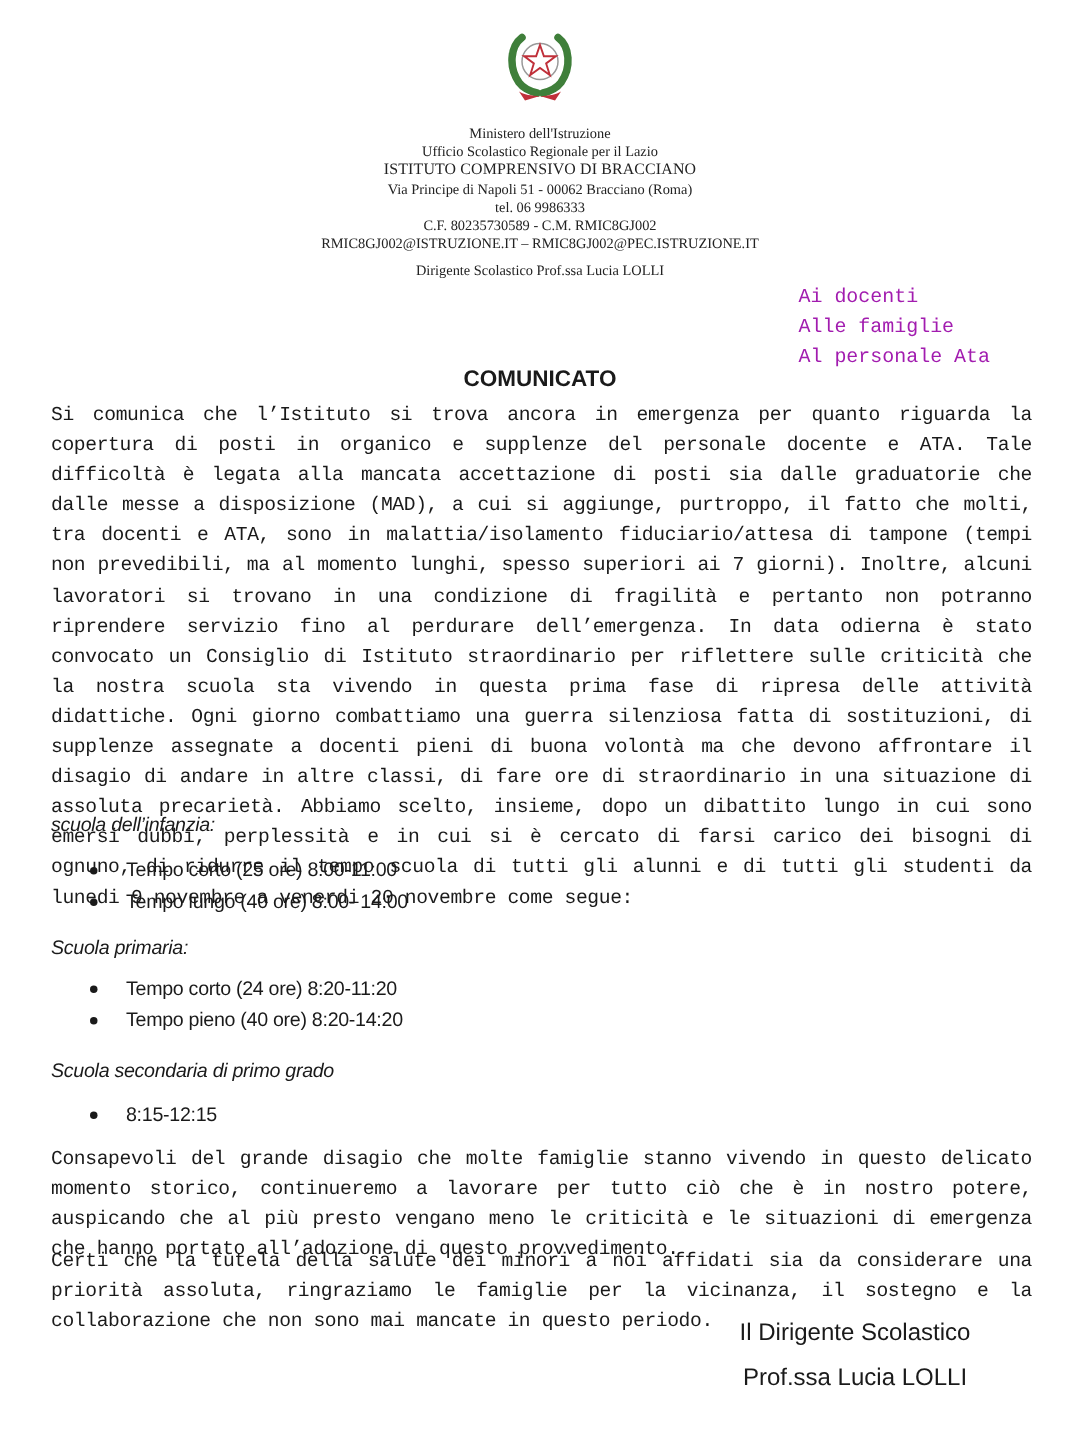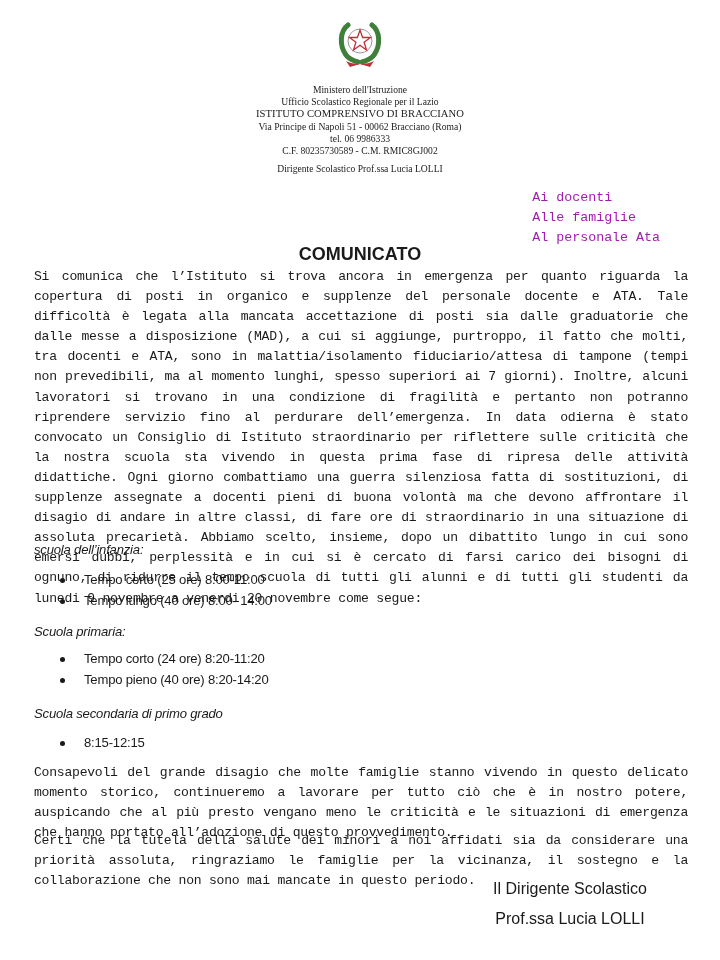--- a/index.html
+++ b/index.html
@@ -10,21 +10,21 @@
 
   .letterhead { position: absolute; left: 150px; top: 84px; width: 420px; text-align: center;
     font-family: "Liberation Serif", "DejaVu Serif", serif; font-size: 9.6px; line-height: 12.2px; color: #222; }
   .letterhead .bold { font-weight: normal; font-size: 10.6px; letter-spacing: 0.1px; }
   .letterhead .dirigente { margin-top: 6px; }
 
   .recipients { position: absolute; right: 60px; top: 188px; 
     font-family: Liberation Mono, monospace; font-size: 13.3px; line-height: 20px; color: #a21caf; }
 
   .title { position: absolute; left: 0; top: 244px; width: 720px; text-align: center;
-    font-family: "Liberation Sans", "DejaVu Sans", sans-serif; font-weight: bold; font-size: 18px; color: #1a1a1a; }
+    font-family: "Liberation Sans", "DejaVu Sans", sans-serif; font-weight: bold; font-size: 15px; color: #1a1a1a; }
 
   .body-text { position: absolute; left: 34px; width: 654px;
     font-family: Liberation Mono, monospace; font-size: 13.1px; line-height: 20.1px; color: #1a1a1a;
     text-align: justify; letter-spacing: -0.25px; }
   .p1 { top: 267px; }
   .p2 { top: 763px; }
   .p3 { top: 831px; }
 
   .section-label { position: absolute; left: 34px; font-family: "Liberation Sans", "DejaVu Sans", sans-serif;
     font-size: 13.1px; color: #1a1a1a; letter-spacing: -0.2px; font-style: italic; }
@@ -58,20 +58,21 @@
     <path d="M12 44 C18 48, 34 48, 40 44 L36 50 L26 47 L16 50 Z" fill="#c0303a"></path>
   </svg>
 
   <div class="letterhead">
     <div>Ministero dell'Istruzione</div>
     <div>Ufficio Scolastico Regionale per il Lazio</div>
     <div class="bold">ISTITUTO COMPRENSIVO DI BRACCIANO</div>
     <div>Via Principe di Napoli 51 - 00062 Bracciano (Roma)</div>
     <div>tel. 06 9986333</div>
     <div>C.F. 80235730589 - C.M. RMIC8GJ002</div>
+    <div>RMIC8GJ002@ISTRUZIONE.IT – RMIC8GJ002@PEC.ISTRUZIONE.IT</div>
     <div class="dirigente">Dirigente Scolastico Prof.ssa Lucia LOLLI</div>
   </div>
 
   <div class="recipients">
     <div>Ai docenti</div>
     <div>Alle famiglie</div>
     <div>Al personale Ata</div>
   </div>
 
   <div class="title">COMUNICATO</div>

